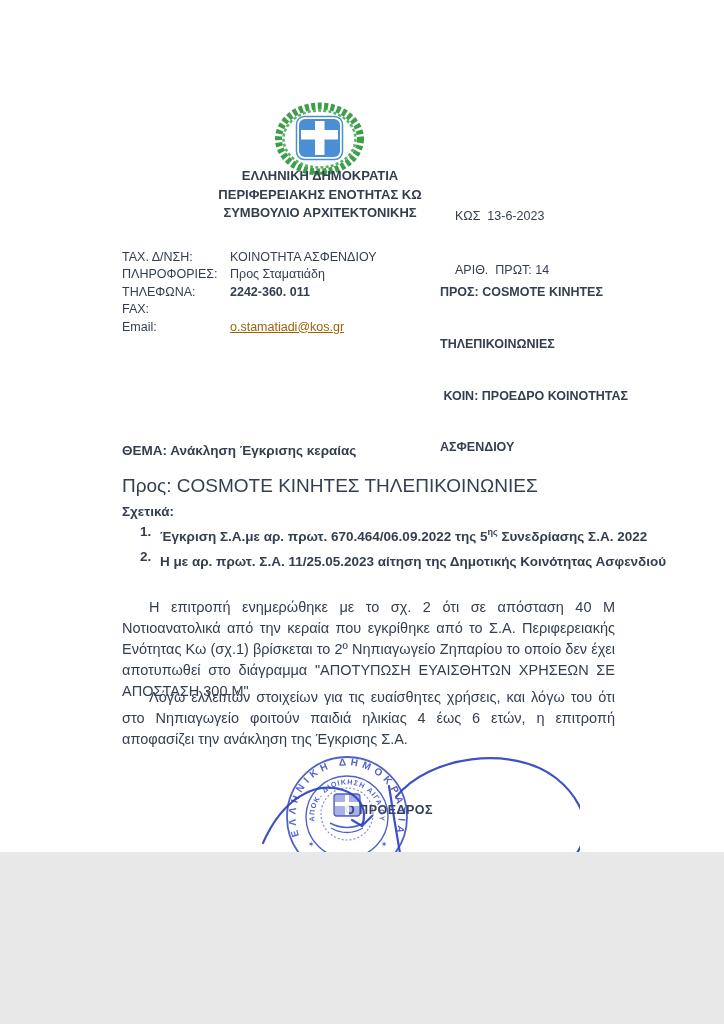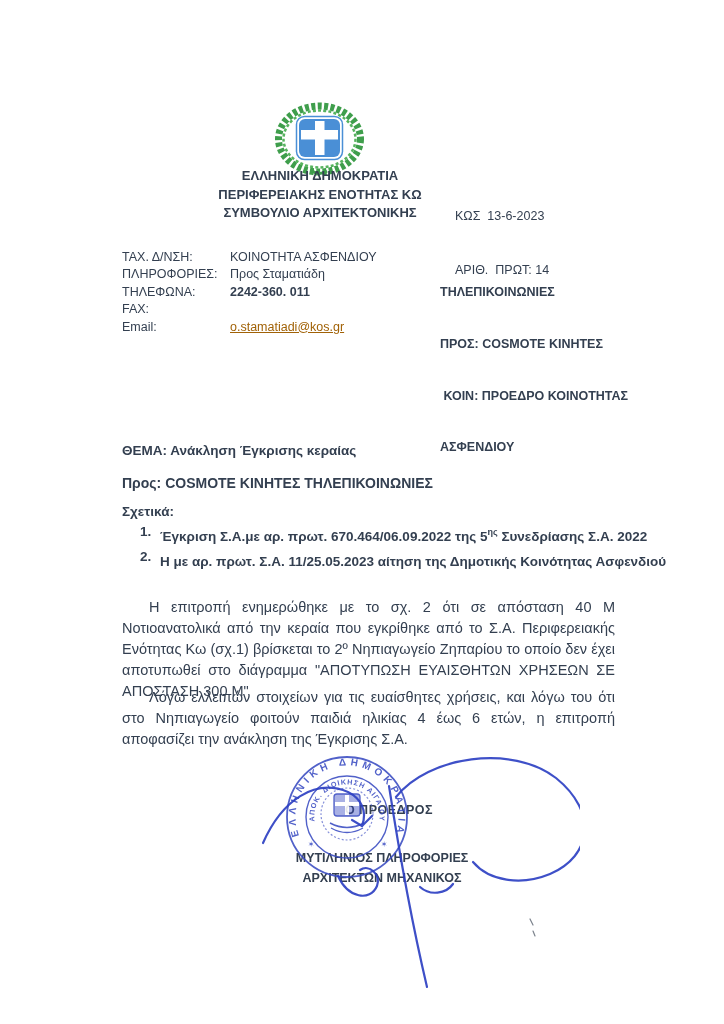--- a/index.html
+++ b/index.html
@@ -1,32 +1,32 @@
 <!DOCTYPE html>
 <html><head>
 <meta charset="utf-8">
 <style>
   html,body{margin:0;padding:0;background:#e8e8e8;}
   .page{
-    position:relative;width:724px;height:1024px;background:#ffffff;overflow:hidden;
+    position:relative;width:724px;height:852px;background:#ffffff;overflow:hidden;
     font-family:"Liberation Sans","DejaVu Sans",sans-serif;color:#333f50;margin:0 auto;
   }
   .header-block{position:absolute;left:158px;top:167px;width:324px;text-align:center;
     font-weight:700;font-size:13px;line-height:18.5px;}
   .protocol{position:absolute;left:455px;top:171px;font-size:12.5px;line-height:18px;white-space:pre;}
   .contact{position:absolute;left:122px;top:249px;font-size:12.5px;line-height:17.4px;}
   .contact-row{display:flex;}
   .contact-label{width:108px;flex:0 0 108px;}
   .contact-value{white-space:pre;}
   .bold{font-weight:700;}
   .email-link{color:#a16207;text-decoration:underline;font-size:12.5px;}
   .recipient{position:absolute;left:440px;top:250px;font-size:12.5px;font-weight:700;
     line-height:17.2px;white-space:pre;}
   .subject{position:absolute;left:122px;top:443px;font-size:13.5px;font-weight:700;}
-  .to-line{position:absolute;left:122px;top:475px;font-size:14px;font-weight:700;}
+  .to-line{position:absolute;left:122px;top:475px;font-size:19px;font-weight:400;}
   .related-label{position:absolute;left:122px;top:504px;font-size:13.5px;font-weight:700;}
   .related-list{position:absolute;left:140px;top:522px;font-size:13.5px;font-weight:700;line-height:20px;}
   .related-item{display:flex;}
   .related-num{width:20px;flex:0 0 20px;}
   .related-text sup{font-size:9px;}
   .para{position:absolute;left:122px;width:493px;font-size:14.5px;line-height:21px;
     text-align:justify;text-indent:27px;}
   #para1{top:597px;}
   #para2{top:687px;}
   .sig-title{position:absolute;left:330px;top:803px;width:118px;text-align:center;
@@ -81,22 +81,22 @@
       <span class="contact-label">FAX:</span>
       <span class="contact-value"></span>
     </div>
     <div class="contact-row">
       <span class="contact-label">Email:</span>
       <a href="#" class="email-link">o.stamatiadi@kos.gr</a>
     </div>
   </div>
 
   <div class="recipient">
+    <div>ΠΡΟΣ: COSMOTE ΚΙΝΗΤΕΣ</div>
     <div>ΤΗΛΕΠΙΚΟΙΝΩΝΙΕΣ</div>
-    <div>ΠΡΟΣ: COSMOTE ΚΙΝΗΤΕΣ</div>
     <div> ΚΟΙΝ: ΠΡΟΕΔΡΟ ΚΟΙΝΟΤΗΤΑΣ</div>
     <div>ΑΣΦΕΝΔΙΟΥ</div>
   </div>
 
   <div class="subject">ΘΕΜΑ: Ανάκληση Έγκρισης κεραίας</div>
   <div class="to-line">Προς: COSMOTE ΚΙΝΗΤΕΣ ΤΗΛΕΠΙΚΟΙΝΩΝΙΕΣ</div>
   <div class="related-label">Σχετικά:</div>
 
   <div class="related-list">
     <div class="related-item">

